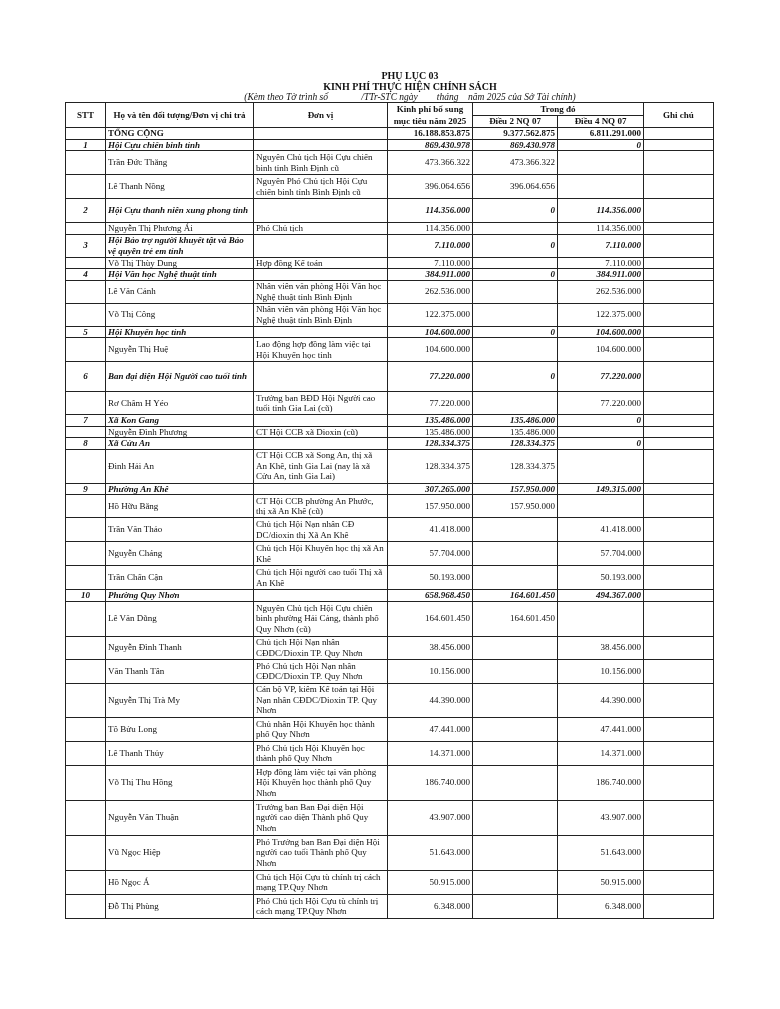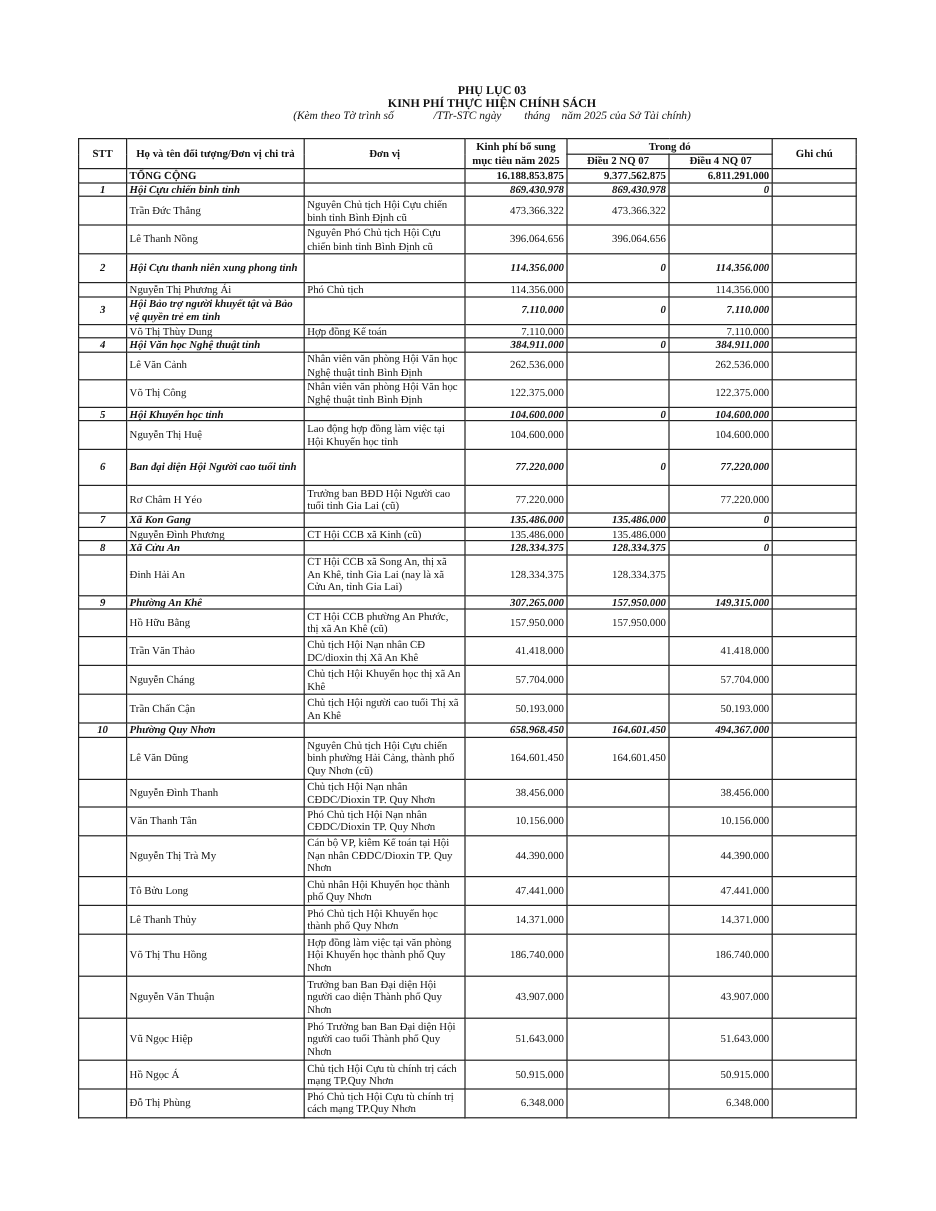--- a/index.html
+++ b/index.html
@@ -3,21 +3,21 @@
 <meta charset="utf-8">
 <style>
   html, body { margin:0; padding:0; background:#ffffff; }
   body { width:780px; height:1009px; position:relative; overflow:hidden;
          font-family:"Liberation Serif", "DejaVu Serif", serif; color:#111; }
   .title-block { position:absolute; left:0; width:780px; text-align:center;padding-left:20px; }
   .t1 { top:70px; font-weight:bold; font-size:10px; line-height:11px; }
   .t2 { top:81px; font-weight:bold; font-size:10px; line-height:11px; }
   .t3 { top:92px; font-style:italic; font-size:9.5px; line-height:11px; }
   .t3 span { white-space:pre; }
-  table { position:absolute; left:65px; top:115px; border-collapse:collapse;
+  table { position:absolute; left:65px; top:102px; border-collapse:collapse;
           table-layout:fixed; width:648px; font-size:9px; line-height:10.5px; }
   td, th { border:1px solid #222; padding:0 2px; vertical-align:middle; overflow:hidden; }
   th { font-weight:bold; font-size:9px; text-align:center; }
   col.c-stt { width:40px; } col.c-name { width:148px; } col.c-unit { width:134px; }
   col.c-total { width:85px; } col.c-d2 { width:85px; } col.c-d4 { width:86px; } col.c-note { width:70px; }
   .num { text-align:right; padding-right:2px; white-space:nowrap; }
   .stt { text-align:center; }
   tr.group td { font-weight:bold; font-style:italic; }
   tr.grand td { font-weight:bold; }
   tr.group td.name, tr.grand td.name { text-decoration:none; }
@@ -196,21 +196,21 @@
         <td class="name">Xã Kon Gang</td>
         <td></td>
         <td class="num">135.486.000</td>
         <td class="num">135.486.000</td>
         <td class="num">0</td>
         <td></td>
       </tr>
       <tr class="item" style="height: 10px;">
         <td class="stt"></td>
         <td class="name">Nguyễn Đình Phương</td>
-        <td>CT Hội CCB xã Kinh (cũ)</td>
+        <td>CT Hội CCB xã Dioxin (cũ)</td>
         <td class="num">135.486.000</td>
         <td class="num">135.486.000</td>
         <td class="num"></td>
         <td></td>
       </tr>
       <tr class="group" style="height: 11px;">
         <td class="stt">8</td>
         <td class="name">Xã Cửu An</td>
         <td></td>
         <td class="num">128.334.375</td>

